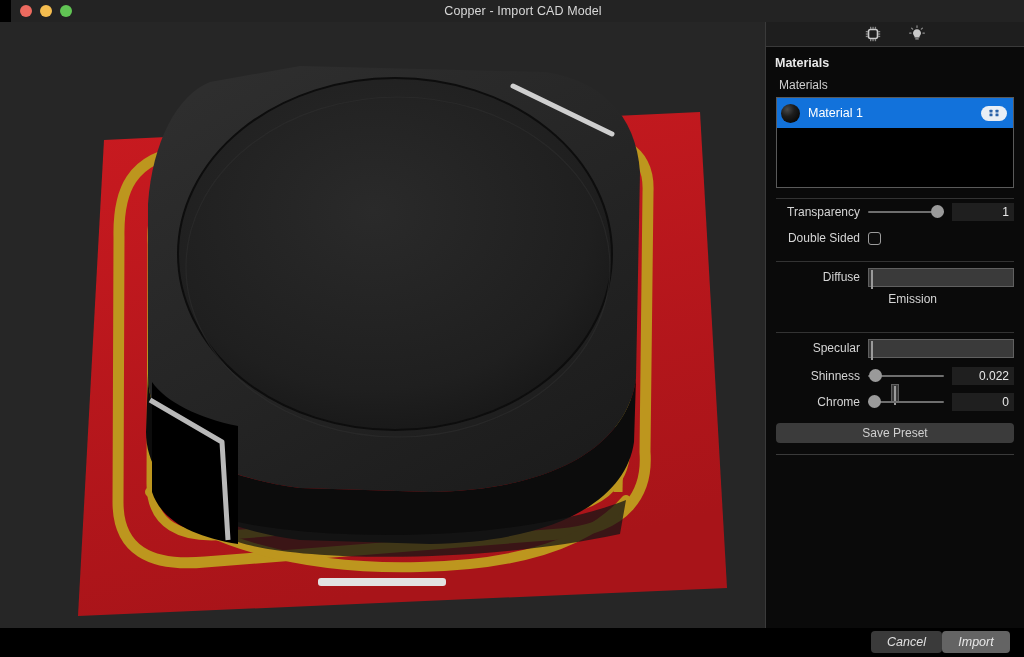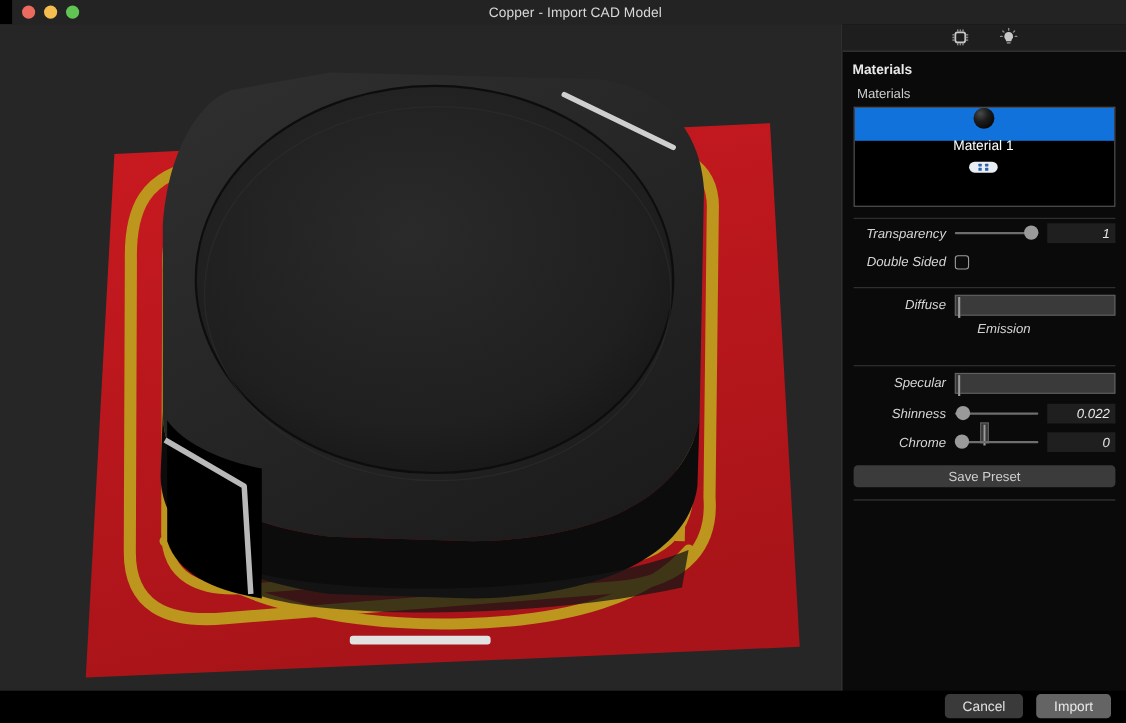--- a/index.html
+++ b/index.html
@@ -83,21 +83,21 @@
     height: 89px;
     overflow: hidden;
   }
   .mat-row {
     height: 30px;
     display: flex; align-items: center;
     padding: 0 6px 0 4px;
     gap: 8px;
     box-sizing: border-box;
   }
-  .mat-row.selected { background: #1272DB; flex-direction: column; }
+  .mat-row.selected { background: #1272DB; }
   .sphere {
     width: 19px; height: 19px; border-radius: 50%;
     flex: 0 0 auto;
   }
   .sphere.dark {
     background: radial-gradient(circle at 33% 28%, #4a4a4a 0%, #1d1d1d 38%, #0a0a0a 75%, #050505 100%);
   }
   .sphere.light {
     background: radial-gradient(circle at 33% 28%, #ffffff 0%, #e6e6e6 35%, #b0b0b0 72%, #8c8c8c 100%);
   }
@@ -112,21 +112,20 @@
 
   .divider {
     border-top: 1px solid #333;
     margin: 10px 0 0 0;
   }
 
   .row {
     display: flex; align-items: center;
     height: 26px;
     gap: 8px;
-    font-style: italic;
   }
   .row-label {
     color: #d5d5d5; font-size: 12px;
     text-align: right;
     width: 84px; flex: 0 0 84px;
   }
   .slider {
     position: relative;
     flex: 1 1 auto;
     height: 16px;
@@ -188,21 +187,21 @@
   }
 
   
   .footer {
     position: absolute; left: 0; top: 628px;
     width: 1024px; height: 29px;
     background: #000;
   }
   .footer-btns {
     position: absolute; right: 14px; top: 3px;
-    display: flex; gap: 12px;
+    display: flex; gap: 0; font-style: italic;
   }
   .btn {
     height: 22px; border-radius: 4px;
     font-size: 12.5px;
     display: flex; align-items: center; justify-content: center;
     padding: 0 16px;
     min-width: 68px;
     box-sizing: border-box;
   }
   .btn.cancel { background: #3a3a3a; color: #e0e0e0; }

